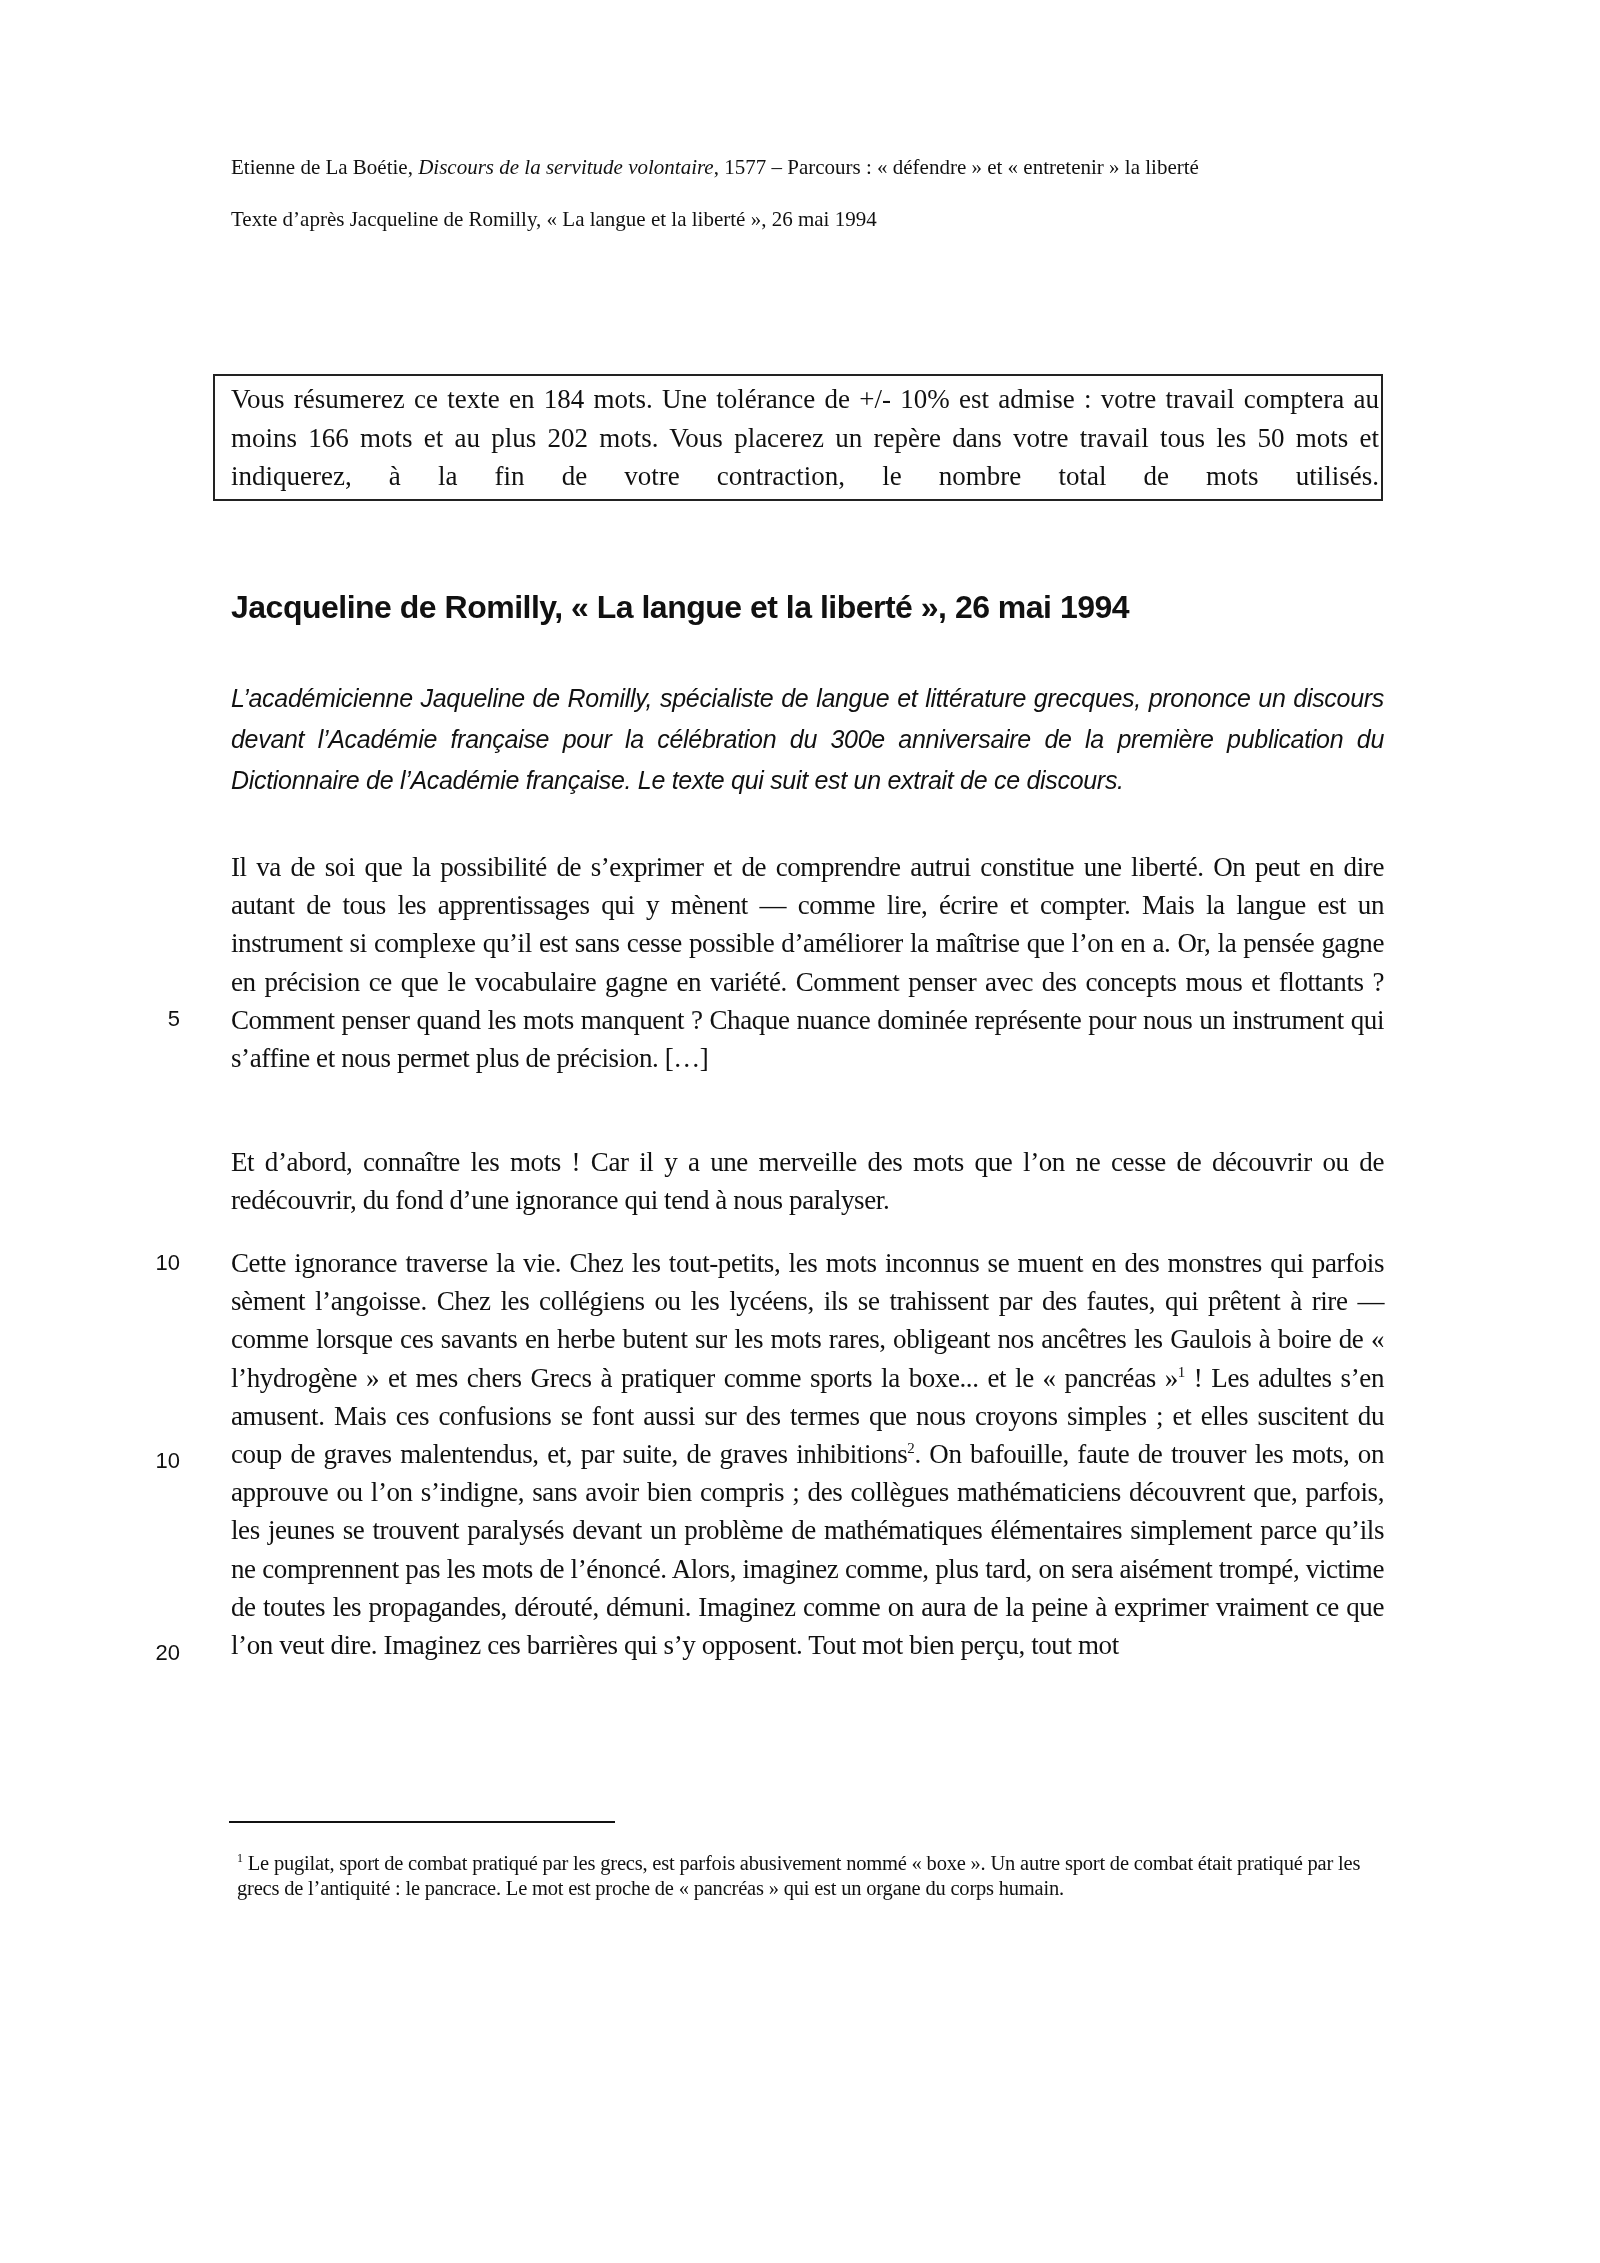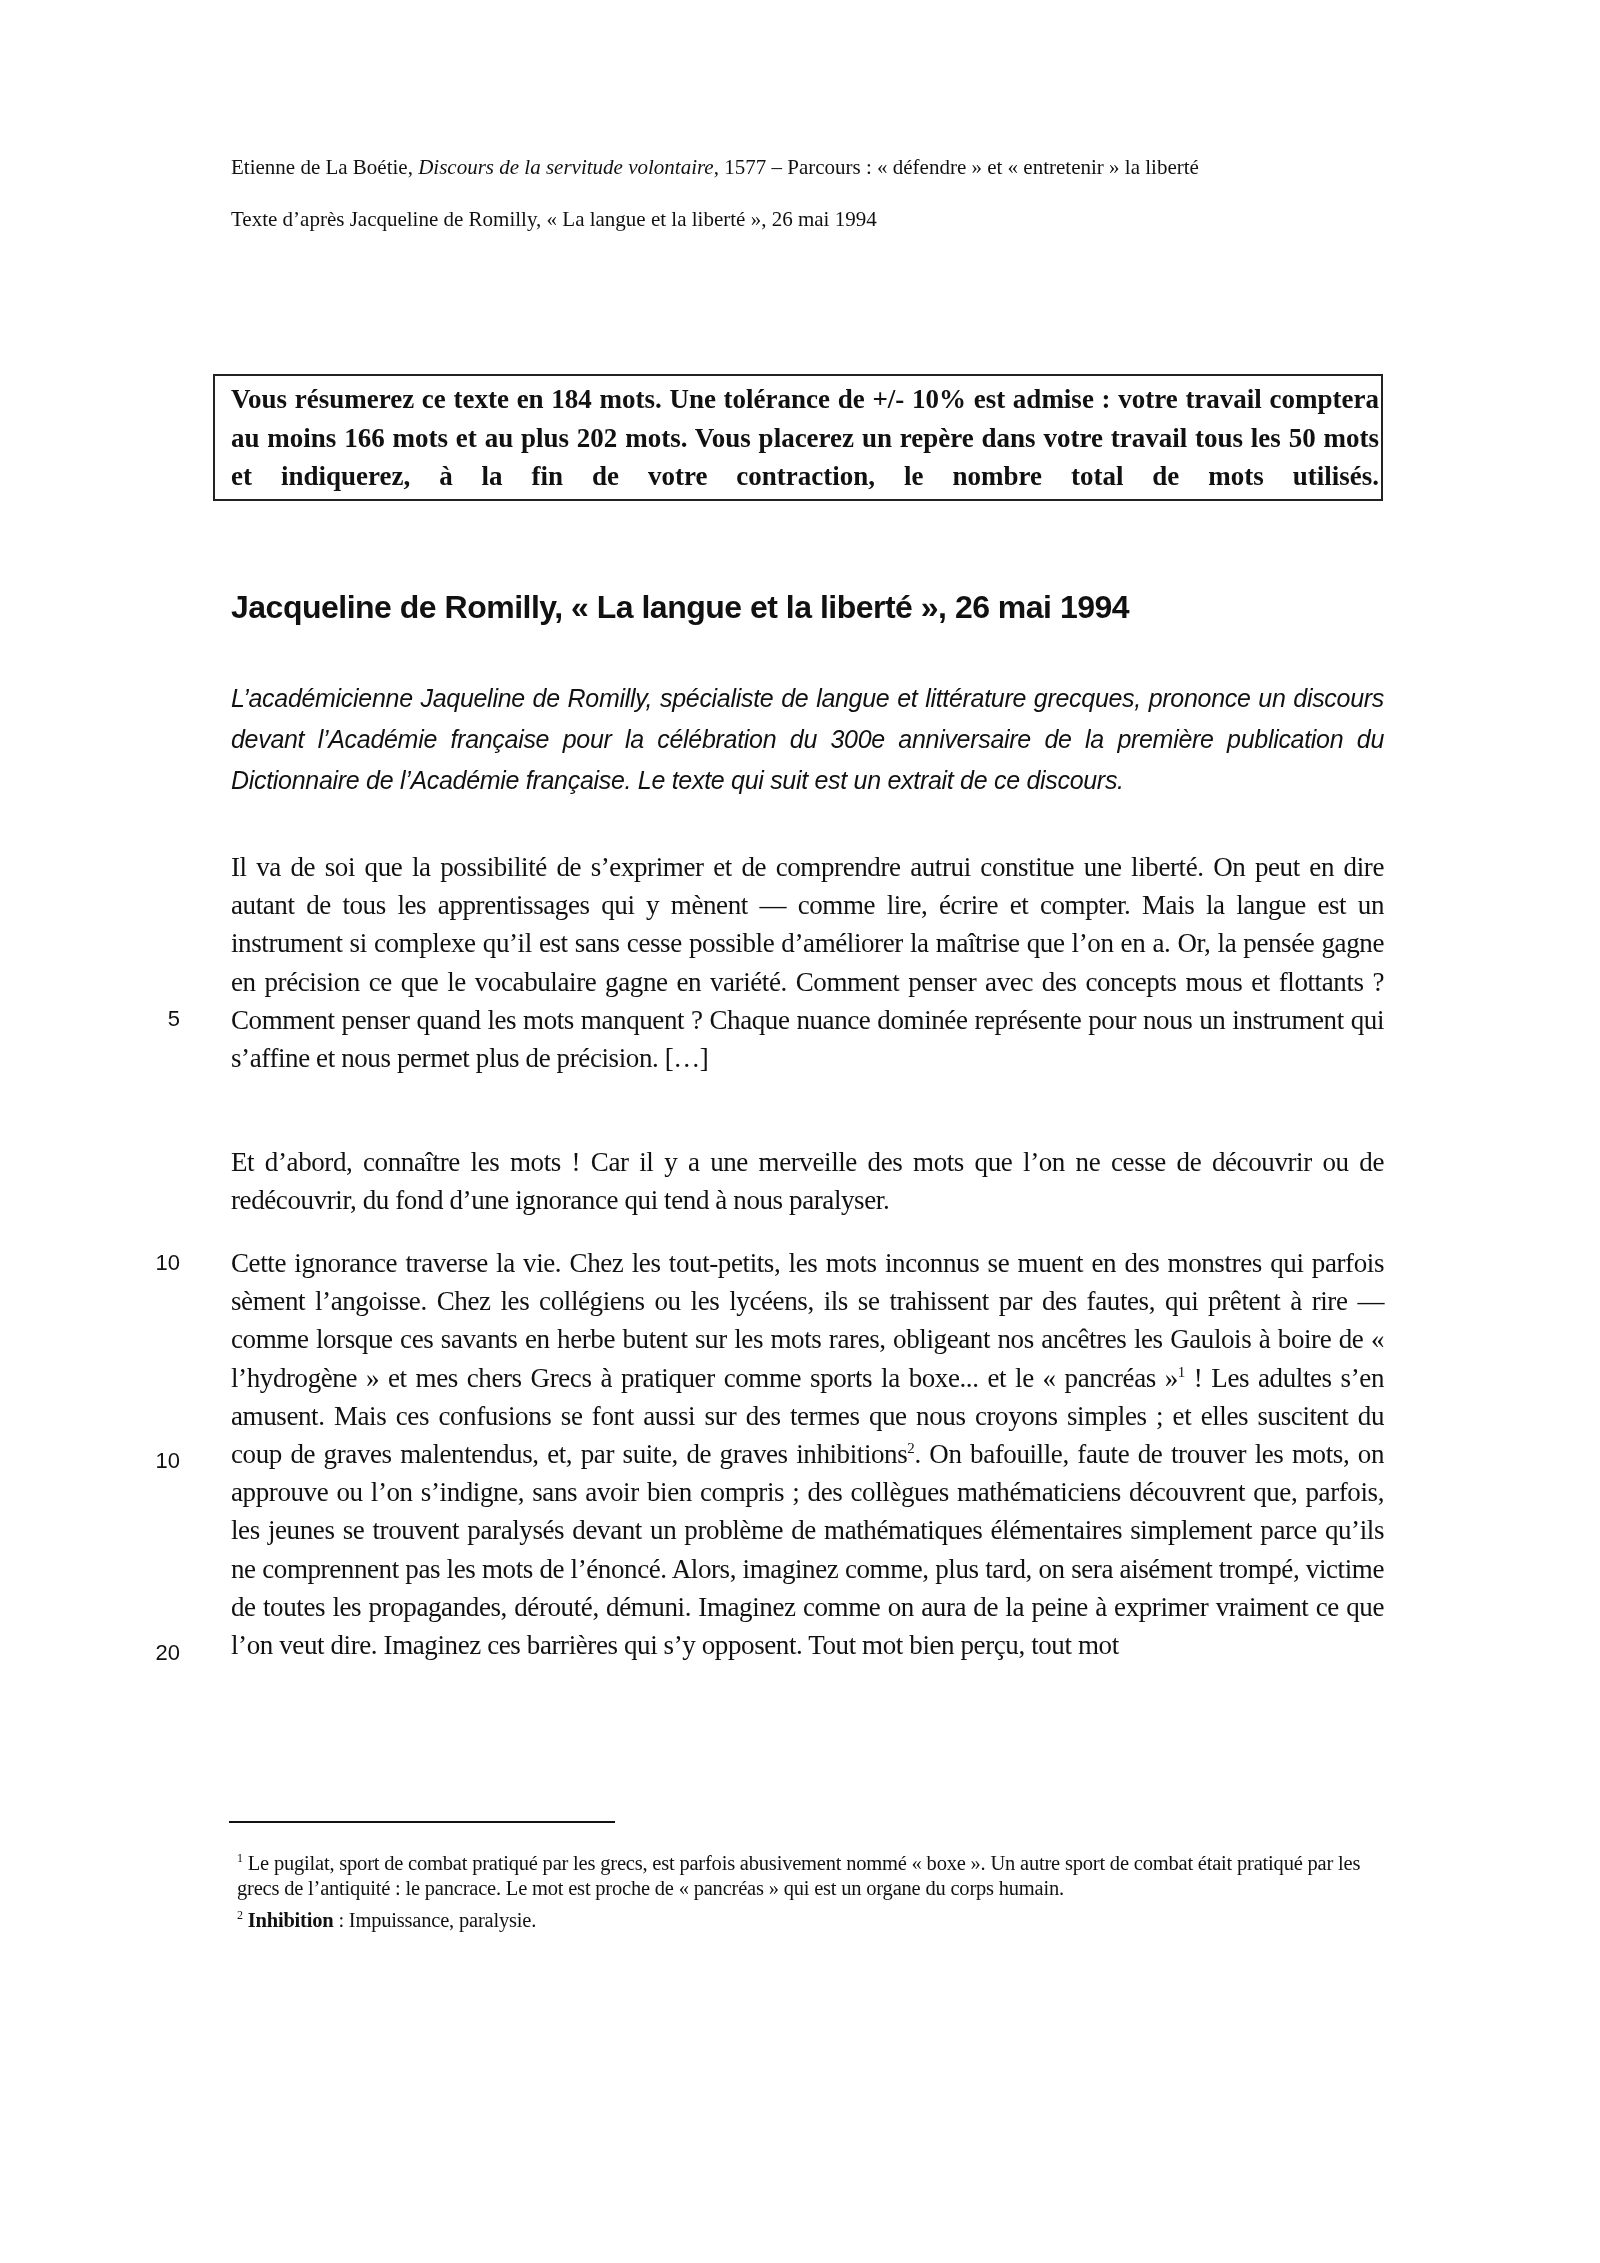--- a/index.html
+++ b/index.html
@@ -44,21 +44,20 @@
       top: 374px;
       width: 1170px;
       height: 127px;
       border: 2px solid #222;
       box-sizing: border-box;
       padding: 4px 2px 0 16px;
       font-size: 27px;
       line-height: 38.5px;
       text-align: justify;
       text-align-last: justify;
-      font-weight: bold;
     }
 
     .article-title {
       position: absolute;
       left: 231px;
       top: 590px;
       font-size: 32px;
       font-weight: bold;
       line-height: 34px;
       letter-spacing: -0.5px;
@@ -158,16 +157,15 @@
 
   <div class="line-number sans ln-5">5</div>
   <div class="line-number sans ln-10">10</div>
   <div class="line-number sans ln-15">10</div>
   <div class="line-number sans ln-20">20</div>
 
   <div class="footnote-rule"></div>
 
   <div class="footnotes serif">
     <p class="footnote"><sup>1</sup><span> Le pugilat, sport de combat pratiqué par les grecs, est parfois abusivement nommé « boxe ». Un autre sport de combat était pratiqué par les grecs de l’antiquité : le pancrace. Le mot est proche de « pancréas » qui est un organe du corps humain.</span></p>
-    <p class="footnote"><sup>2</sup><b> Inhibition</b><span> : Impuissance, paralysie.</span></p>
   </div>
 
 </div>
 
 </body></html>

